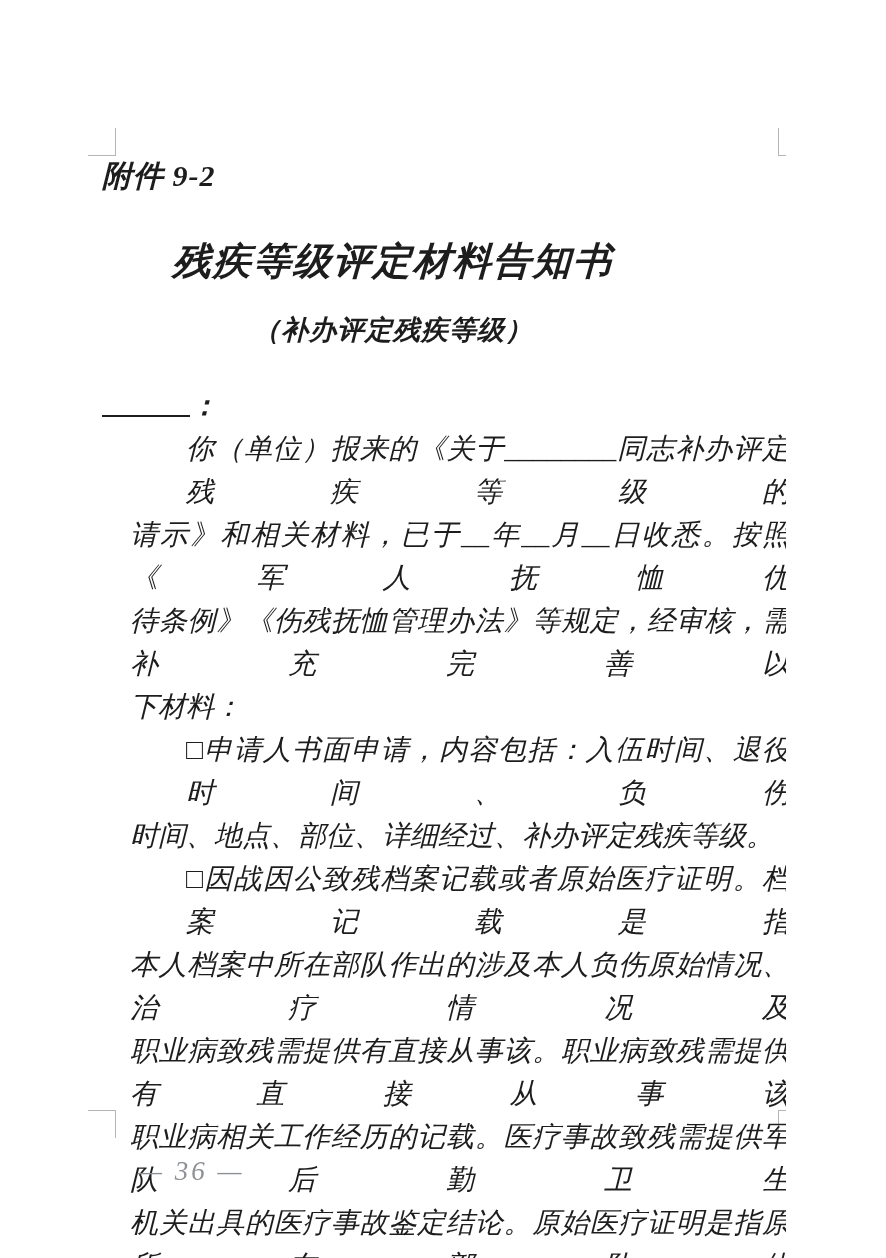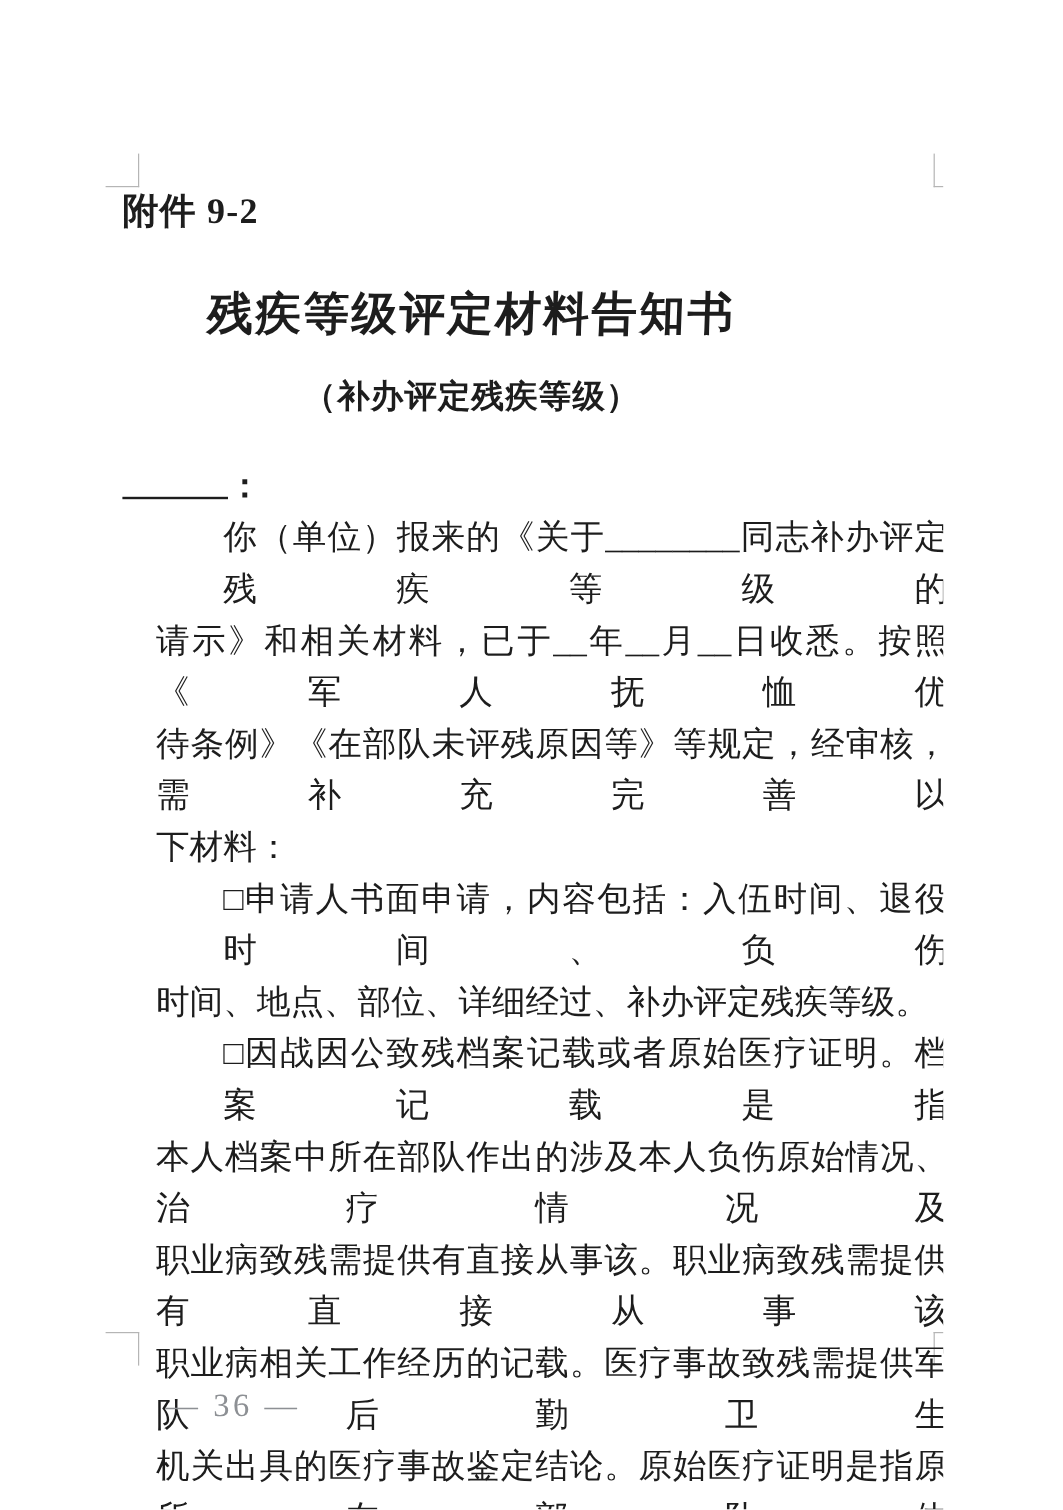--- a/index.html
+++ b/index.html
@@ -4,20 +4,21 @@
 <style>
   html, body { margin: 0; padding: 0; background: #ffffff; }
   .page {
     position: relative;
     width: 786px;
     height: 1258px;
     background: #ffffff;
     font-family: "Liberation Serif", serif;
     color: #1d1d1d;
     overflow: hidden;
+    font-style: italic;
   }
   
   .crop { position: absolute; width: 27px; height: 27px; }
   .crop.tl { left: 88px;  top: 128px;  border-right: 1px solid #b5b5b5; border-bottom: 1px solid #b5b5b5; }
   .crop.tr { left: 778px; top: 128px;  border-left: 1px solid #b5b5b5;  border-bottom: 1px solid #b5b5b5; }
   .crop.bl { left: 88px;  top: 1110px; border-top: 1px solid #b5b5b5;   border-right: 1px solid #b5b5b5; }
   .crop.br { left: 778px; top: 1110px; border-top: 1px solid #b5b5b5;   border-left: 1px solid #b5b5b5; }
 
   .attachment {
     position: absolute; left: 102px; top: 156px;
@@ -67,21 +68,21 @@
 
   <div class="doc-subtitle">（补办评定残疾等级）</div>
 
   <div class="doc-body">
     <div class="salutation-line">
       <span class="blank-line"></span><span class="salutation-colon">：</span>
     </div>
 
   <div class="doc-line indent fill">你（单位）报来的《关于________同志补办评定残疾等级的</div>
       <div class="doc-line fill">请示》和相关材料，已于__年__月__日收悉。按照《军人抚恤优</div>
-      <div class="doc-line fill">待条例》《在部队未评残原因等》等规定，经审核，需补充完善以</div>
+      <div class="doc-line fill">待条例》《伤残抚恤管理办法》等规定，经审核，需补充完善以</div>
       <div class="doc-line">下材料：</div>
       <div class="doc-line indent fill">□申请人书面申请，内容包括：入伍时间、退役时间、负伤</div>
       <div class="doc-line">时间、地点、部位、详细经过、补办评定残疾等级。</div>
       <div class="doc-line indent fill">□因战因公致残档案记载或者原始医疗证明。档案记载是指</div>
       <div class="doc-line fill">本人档案中所在部队作出的涉及本人负伤原始情况、治疗情况及</div>
       <div class="doc-line fill">职业病致残需提供有直接从事该。职业病致残需提供有直接从事该</div>
       <div class="doc-line fill">职业病相关工作经历的记载。医疗事故致残需提供军队后勤卫生</div>
       <div class="doc-line fill">机关出具的医疗事故鉴定结论。原始医疗证明是指原所在部队体</div>
     </div>
 

